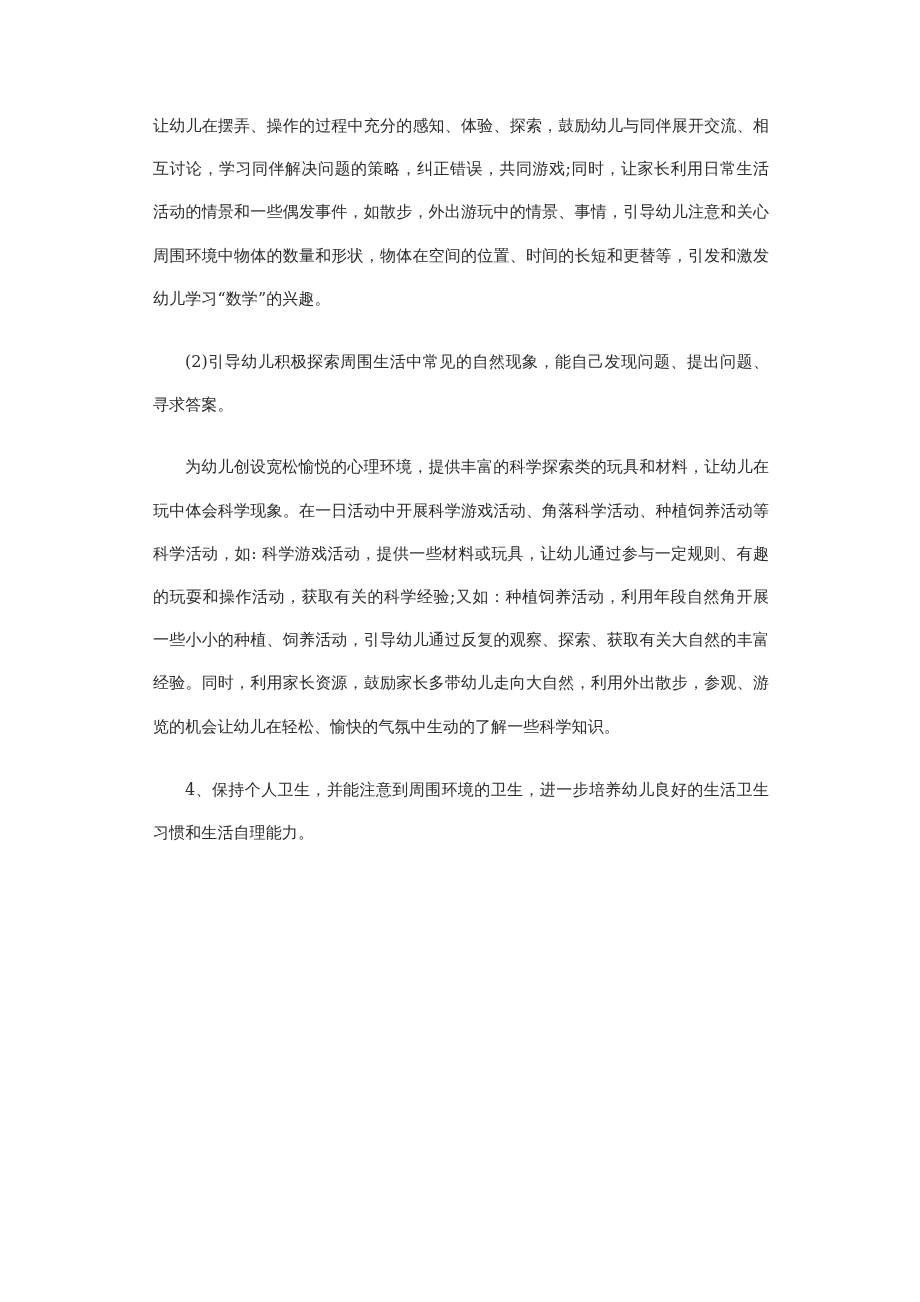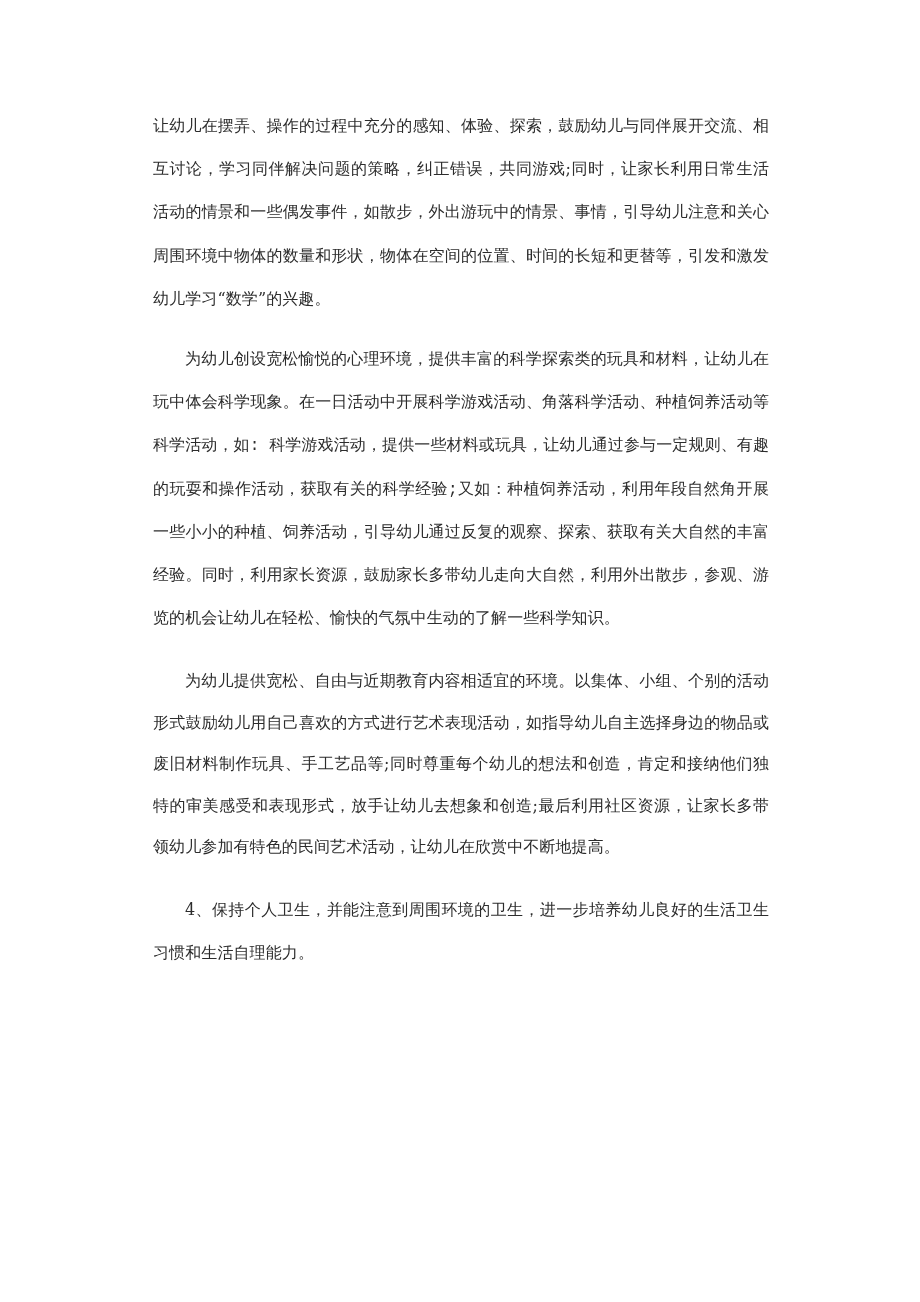--- a/index.html
+++ b/index.html
@@ -39,35 +39,35 @@
   }
   
   .lead-tight {
     line-height: 41.5px;
   }
   .indent {
     text-indent: 2em;
   }
   .gap-1 { margin-top: 0px; }
   .gap-2 { margin-top: 20px; }
-  .gap-3 { margin-top: 19px; font-family: Liberation Mono, monospace; }
+  .gap-3 { margin-top: 19px; }
   .gap-4 { margin-top: 18px; }
   .gap-5 { margin-top: 19px; }
   .gap-7 { margin-top: 20px; }
 </style>
 </head>
 <body>
 
 <div class="page">
   <div class="doc-body">
 
     <p class="para lead-wide gap-1">让幼儿在摆弄、操作的过程中充分的感知、体验、探索，鼓励幼儿与同伴展开交流、相互讨论，学习同伴解决问题的策略，纠正错误，共同游戏;同时，让家长利用日常生活活动的情景和一些偶发事件，如散步，外出游玩中的情景、事情，引导幼儿注意和关心周围环境中物体的数量和形状，物体在空间的位置、时间的长短和更替等，引发和激发幼儿学习“数学”的兴趣。</p>
 
+    <p class="para lead-wide indent gap-2">(2)引导幼儿积极探索周围生活中常见的自然现象，能自己发现问题、提出问题、寻求答案。</p>
 
     <p class="para lead-wide indent gap-3">为幼儿创设宽松愉悦的心理环境，提供丰富的科学探索类的玩具和材料，让幼儿在玩中体会科学现象。在一日活动中开展科学游戏活动、角落科学活动、种植饲养活动等科学活动，如: 科学游戏活动，提供一些材料或玩具，让幼儿通过参与一定规则、有趣的玩耍和操作活动，获取有关的科学经验;又如：种植饲养活动，利用年段自然角开展一些小小的种植、饲养活动，引导幼儿通过反复的观察、探索、获取有关大自然的丰富经验。同时，利用家长资源，鼓励家长多带幼儿走向大自然，利用外出散步，参观、游览的机会让幼儿在轻松、愉快的气氛中生动的了解一些科学知识。</p>
 
 
-    <p class="para lead-tight indent gap-5">为幼儿提供宽松、自由与近期教育内容相适宜的环境。以集体、小组、个别的活动形式鼓励幼儿用自己喜欢的方式进行艺术表现活动，如指导幼儿自主选择身边的物品或废旧材料制作玩具、手工艺品等;同时尊重每个幼儿的想法和创造，肯定和接纳他们独特的审美感受和表现形式，放手让幼儿去想象和创造;最后利用社区资源，让家长多带领幼儿参加有特色的民间艺术活动，让幼儿在欣赏中不断地提高。</p>
 
     <p class="para lead-wide indent gap-7">4、保持个人卫生，并能注意到周围环境的卫生，进一步培养幼儿良好的生活卫生习惯和生活自理能力。</p>
 
   </div>
 </div>
 
 </body></html>

